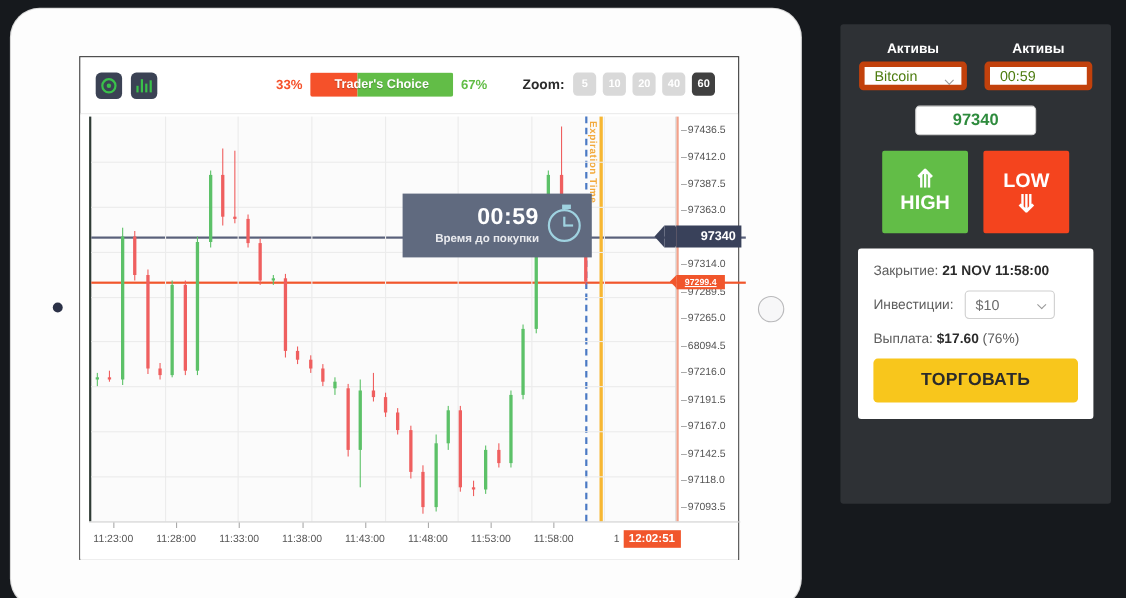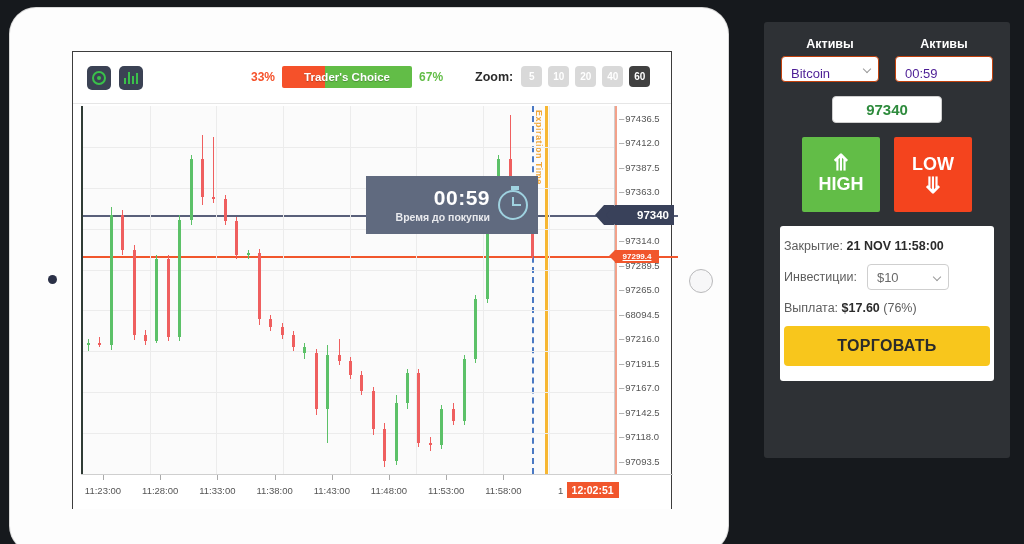--- a/index.html
+++ b/index.html
@@ -245,23 +245,23 @@
   .asset-row {
     display: flex; gap: 16px; justify-content: center; margin-top: 15px;
   }
   .asset-col { width: 98px; }
   .asset-label {
     color: #fff; font-size: 12.5px; font-weight: bold;
     text-align: center; margin-bottom: 5px;
   }
   .sel, .ro-box {
     position: relative; width: 100%; height: 26px;
-    background: #fff; border: 1px solid #c2410c; border-radius: 4px;
+    background: #fff; border: 5px solid #c2410c; border-radius: 4px;
     display: flex; align-items: flex-end; padding: 0 9px;
-    font-size: 13px; color: #4c1d95;
+    font-size: 13px; color: #4d7c0f;
   }
   .caret {
     position: absolute; right: 8px; top: 9px;
     width: 6px; height: 6px;
     border-left: 1.4px solid #9a9a9a; border-bottom: 1.4px solid #9a9a9a;
     transform: rotate(-45deg);
   }
   .price-box {
     margin: 14px auto 0; width: 110px; height: 27px;
     background: #fff; border: 1px solid #cfcfcf; border-radius: 4px;
@@ -275,21 +275,21 @@
     align-items: center; justify-content: center; gap: 2px;
     color: #fff; font-size: 18px; font-weight: bold;
   }
   .hl-btn.high { background: #62bd47; }
   .hl-btn.low  { background: #f4441e; }
   .chev { display: block; line-height: .8; font-size: 22px; font-weight: bold; }
 
   .trade-card {
     margin: 14px auto 0; width: 214px;
     background: #fff; border-radius: 3px;
-    padding: 13px 4px 15px;
+    padding: 13px 14px 15px;
   }
   .tc-line { font-size: 12.5px; color: #5d5d5d; margin-bottom: 11px; }
   .tc-line b { color: #2b2b2b; }
   .tc-invest { display: flex; align-items: center; gap: 10px; margin-bottom: 11px; }
   .tc-invest .lbl { font-size: 12.5px; color: #5d5d5d; }
   .invest-sel {
     position: relative; width: 82px; height: 26px;
     border: 1px solid #cfcfcf; border-radius: 4px; background: #fff;
     display: flex; align-items: center; padding: 0 9px;
     font-size: 13px; color: #6a6a6a;

